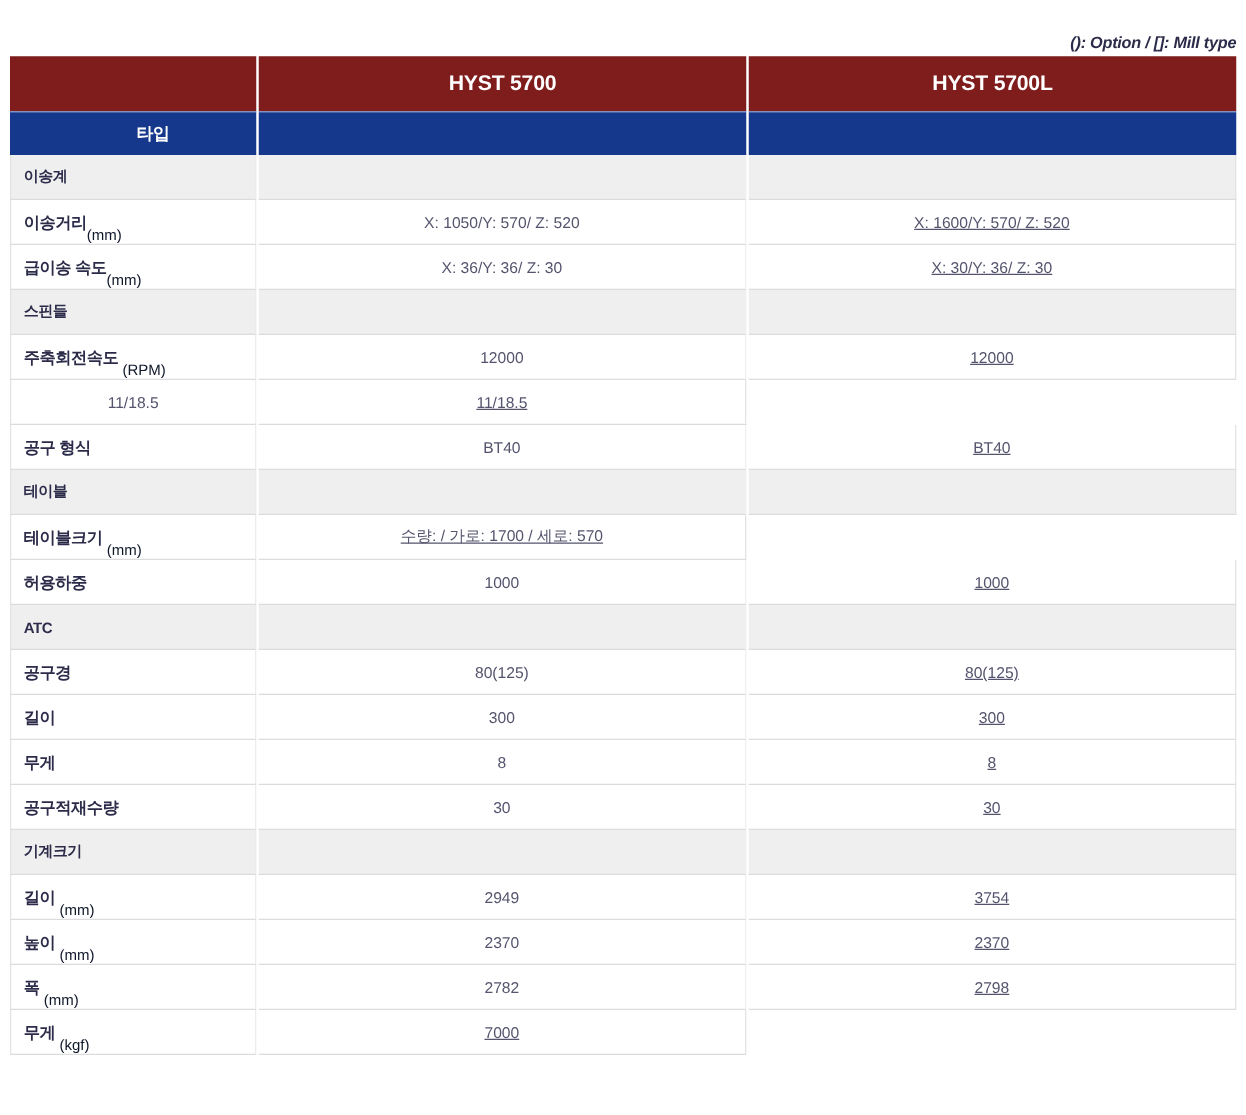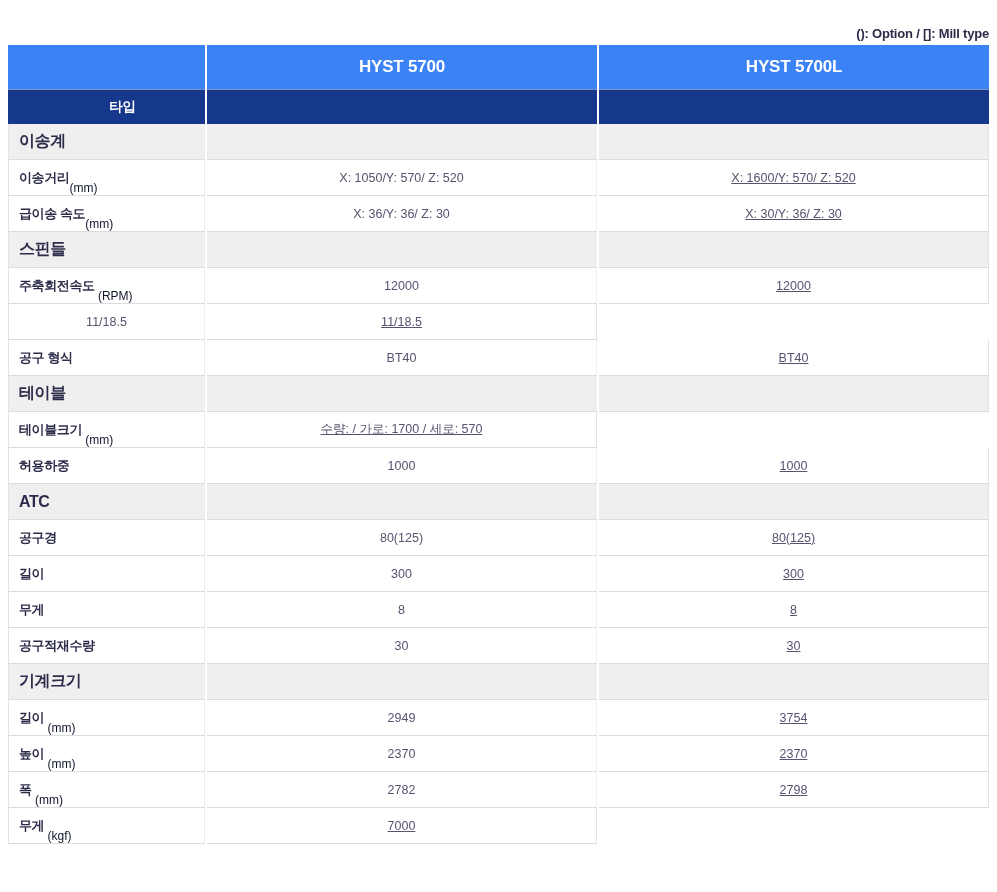--- a/index.html
+++ b/index.html
@@ -12,32 +12,33 @@
   .page { padding: 12px 8px 0 8px; }
 
   .page-title {
     font-size: 19px; font-weight: 700; color: #0b0b0b;
     letter-spacing: -0.5px;
   }
   .legend {
     text-align: right; font-size: 13px; font-weight: 700;
     color: #2c2c4a; margin-top: 14px; margin-bottom: 4px;
     letter-spacing: -0.2px;
+    font-style: italic;
   }
 
   .spec-table { width: 981px; }
   .grid-row {
     display: grid;
     grid-template-columns: 197px 390px 390px;
     column-gap: 2px;
   }
 
   
   .header-row .cell {
-    background: #3b82f6; height: 44px;
+    background: #7f1d1d; height: 44px;
     display: flex; align-items: center; justify-content: center;
   }
   .header-row .col-title {
     color: #ffffff; font-size: 17px; font-weight: 700; letter-spacing: -0.2px;
   }
   .type-row .cell {
     background: #15388d; height: 35px;
     border-top: 1px solid rgba(255,255,255,0.45);
     display: flex; align-items: center; justify-content: center; padding-left: 32px;
   }
@@ -58,21 +59,21 @@
     padding-left: 10px; justify-content: flex-start;
     border-right: 1px solid #ececec;
   }
   .tbody .value-cell { justify-content: center; color: #54546e; border-right: 1px solid #f0f0f0; }
   .tbody .grid-row .value-cell:last-child { border-right: 1px solid #e3e3e3; text-decoration: underline; }
 
   .label-main { color: #2c2c4a; font-weight: 700; font-size: 13px; letter-spacing: -0.4px; }
   .label-suffix { color: #0f172a; font-weight: 400; font-size: 12px; white-space: pre; margin-top: 21px; }
 
   .section-row .cell { background: #efefef; }
-  .section-row .label-cell .label-main { font-size: 16px; }
+  .section-row .label-cell .label-main { font-size: 12px; }
 </style>
 </head>
 <body>
 
 <div class="page">
 
 
   <div class="legend">(): Option / []: Mill type</div>
 
   <div class="spec-table">

